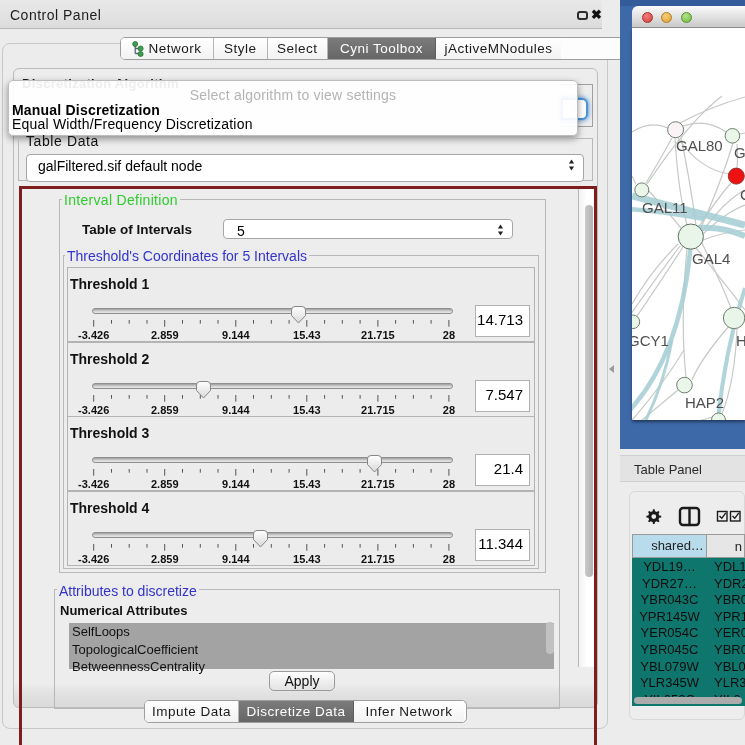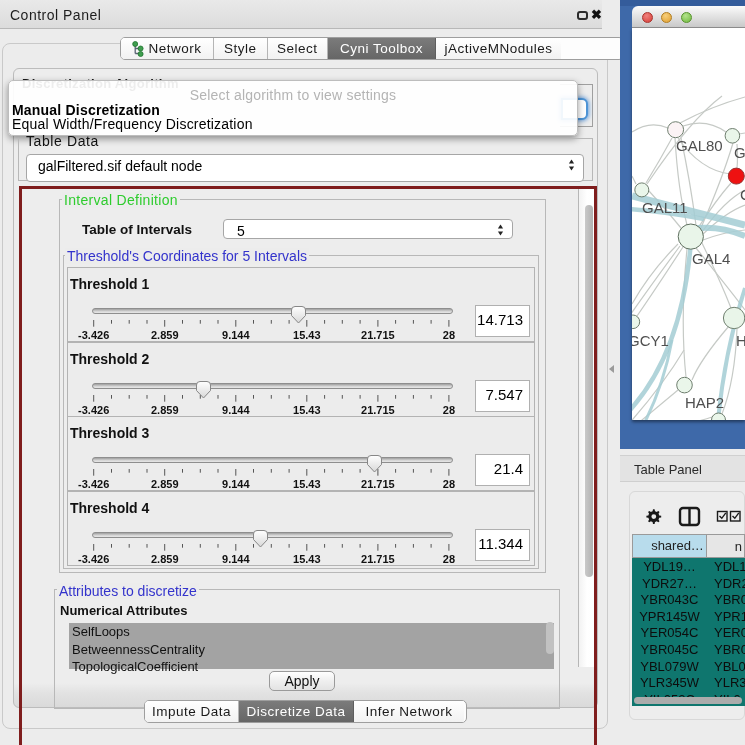--- a/index.html
+++ b/index.html
@@ -140,22 +140,22 @@
       </svg>
   </div>
   <div class="grp" id="grp-thresh"></div>
   <div class="grptitle abs" id="ttl-thresh">Threshold's Coordinates for 5 Intervals</div>
 
   <div class="grp" id="grp-attr"></div>
   <div class="grptitle abs" id="ttl-attr">Attributes to discretize</div>
   <div id="lbl-numattr">Numerical Attributes</div>
   <div id="attrlist">
       <div>SelfLoops</div>
+      <div>TopologicalCoefficient</div>
       <div>BetweennessCentrality</div>
-      <div>TopologicalCoefficient</div>
     </div>
   <div id="attrthumb"></div>
   <div class="tpanel" style="top: 78px;">
       <div class="name">Threshold 1</div>
       <div class="track"></div>
       <svg class="ticks" width="440" height="10" viewBox="0 0 440 10" style="left:0;">
         <path d="M25.7 0 V6.7 M43.5 0 V3.7 M61.2 0 V3.7 M79.0 0 V3.7 M96.7 0 V6.7 M114.5 0 V3.7 M132.3 0 V3.7 M150.0 0 V3.7 M167.8 0 V6.7 M185.5 0 V3.7 M203.3 0 V3.7 M221.1 0 V3.7 M238.8 0 V6.7 M256.6 0 V3.7 M274.3 0 V3.7 M292.1 0 V3.7 M309.9 0 V6.7 M327.6 0 V3.7 M345.4 0 V3.7 M363.1 0 V3.7 M380.9 0 V6.7" stroke="#555" stroke-width="1" fill="none"></path>
       </svg>
       <div class="slabel" style="left:25.7px;">-3.426</div>
       <div class="slabel" style="left:96.74px;">2.859</div>

